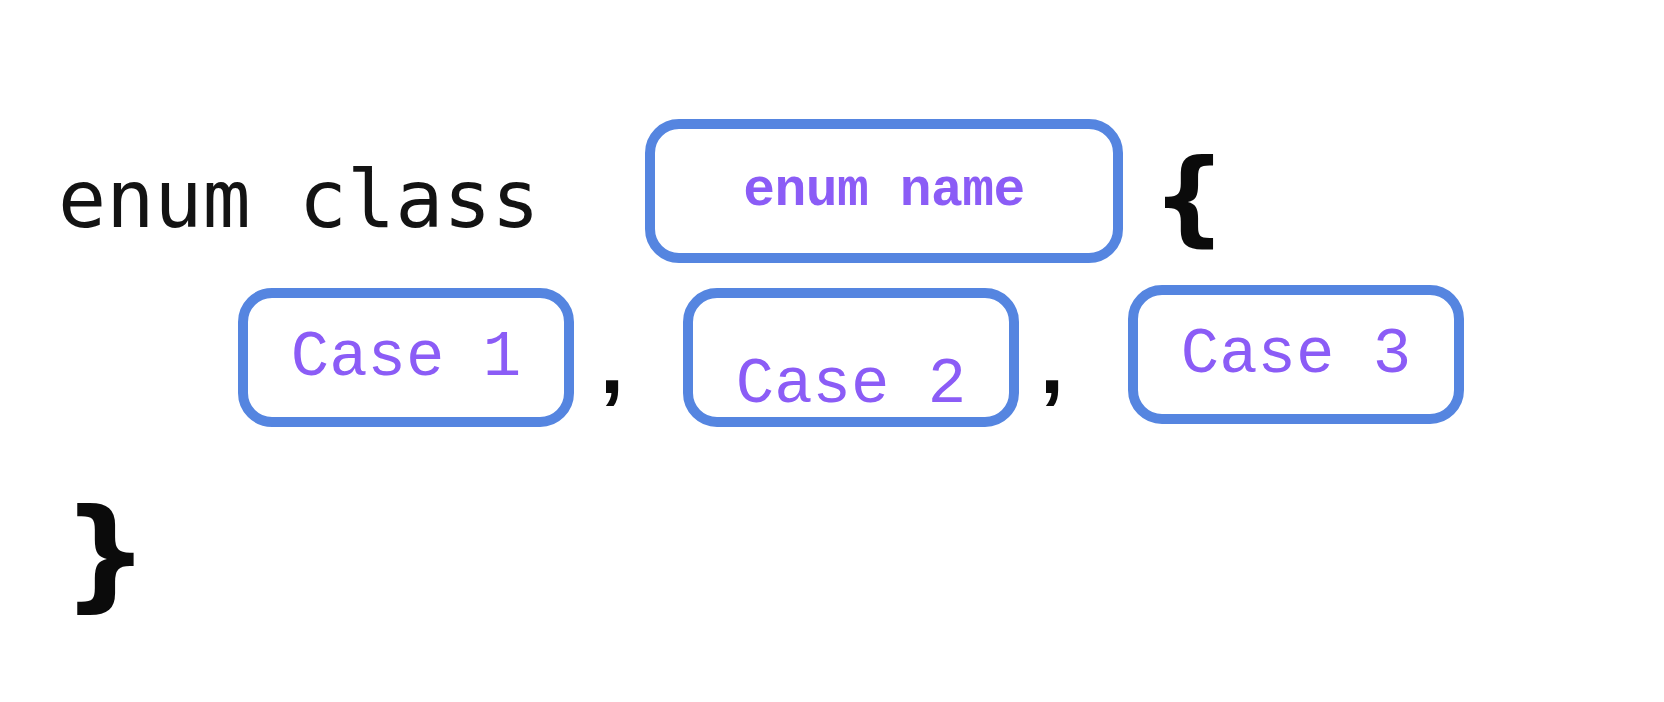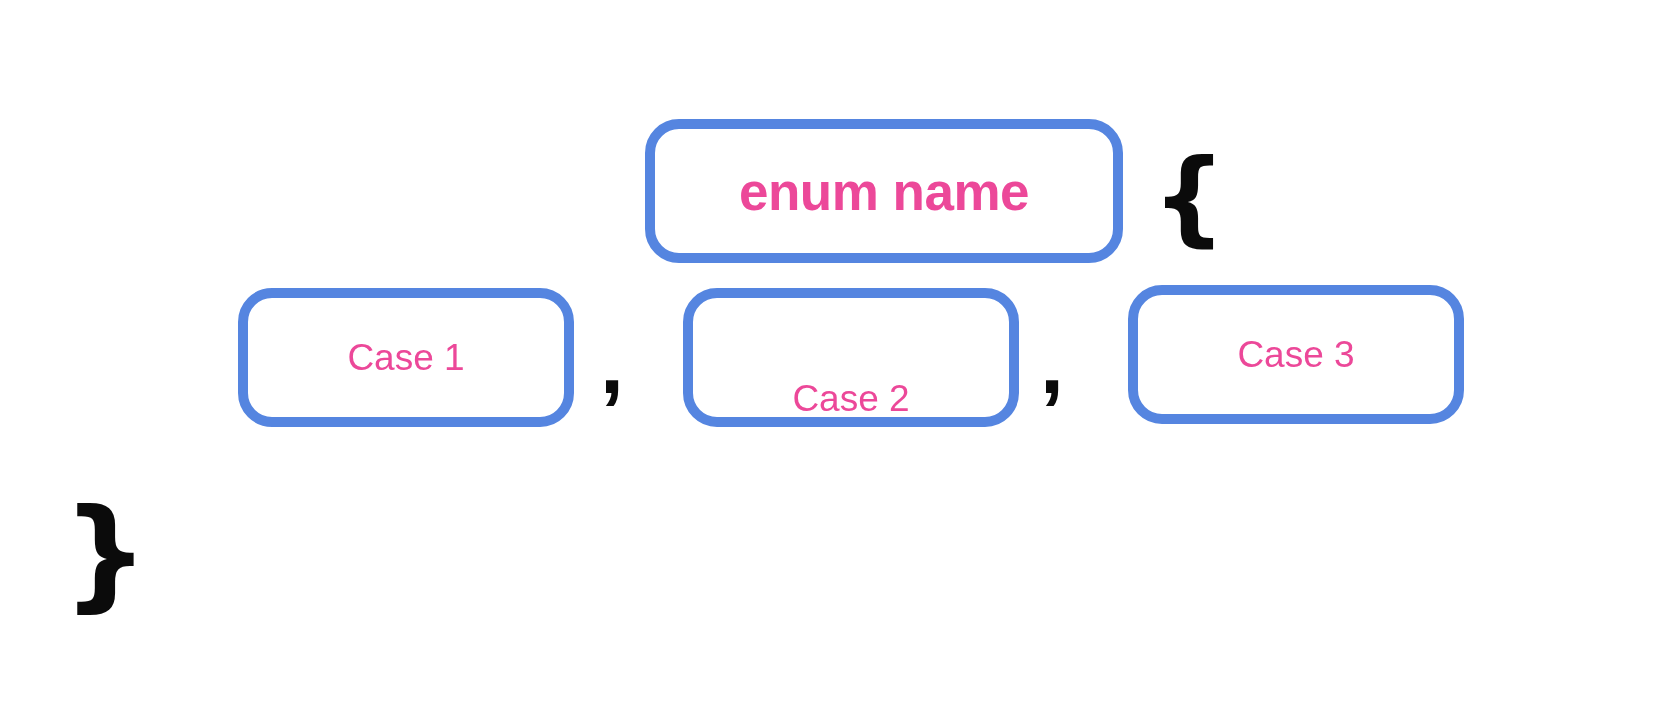--- a/index.html
+++ b/index.html
@@ -39,35 +39,35 @@
     box-sizing: border-box;
     background: #ffffff;
     border: 10px solid #5585E0;
     border-radius: 34px;
     display: flex;
     align-items: center;
     justify-content: center;
     color: #0b0b0b;
   }
   .slot-label {
-    font-family: Liberation Sans, sans-serif;
-    color: #ec4899;
+    font-family: Liberation Mono, monospace;
+    color: #8b5cf6;
     white-space: nowrap;
     line-height: 1;
   }
 
   
   .slot-name .slot-label {
     font-weight: 700;
     font-size: 53px;
     letter-spacing: -0.5px;
   }
   .slot-case .slot-label {
     font-weight: 400;
-    font-size: 37px;
+    font-size: 64px;
     letter-spacing: 0px;
   }
 
   
   .punct {
     font-family: "Liberation Sans", sans-serif;
     font-weight: 700;
     color: #0b0b0b;
     line-height: 1;
     white-space: pre;
@@ -82,20 +82,21 @@
     white-space: pre;
   }
   .brace-open  { font-size: 104px; }
   .brace-close { font-size: 122px; }
 </style>
 </head>
 <body>
 
 <div id="canvas">
 
+  <div class="abs kw" style="left:58px; top:160px; font-size:80px; line-height:1;">enum class</div>
 
   <div class="abs slot slot-name" style="left:645px; top:119px; width:478px; height:144px;">
     <span class="slot-label">enum name</span>
   </div>
 
   <div class="abs brace brace-open" style="left:1152px; top:145px;">{</div>
 
   <div class="abs slot slot-case" style="left:238px; top:288px; width:336px; height:139px;">
     <span class="slot-label">Case 1</span>
   </div>

